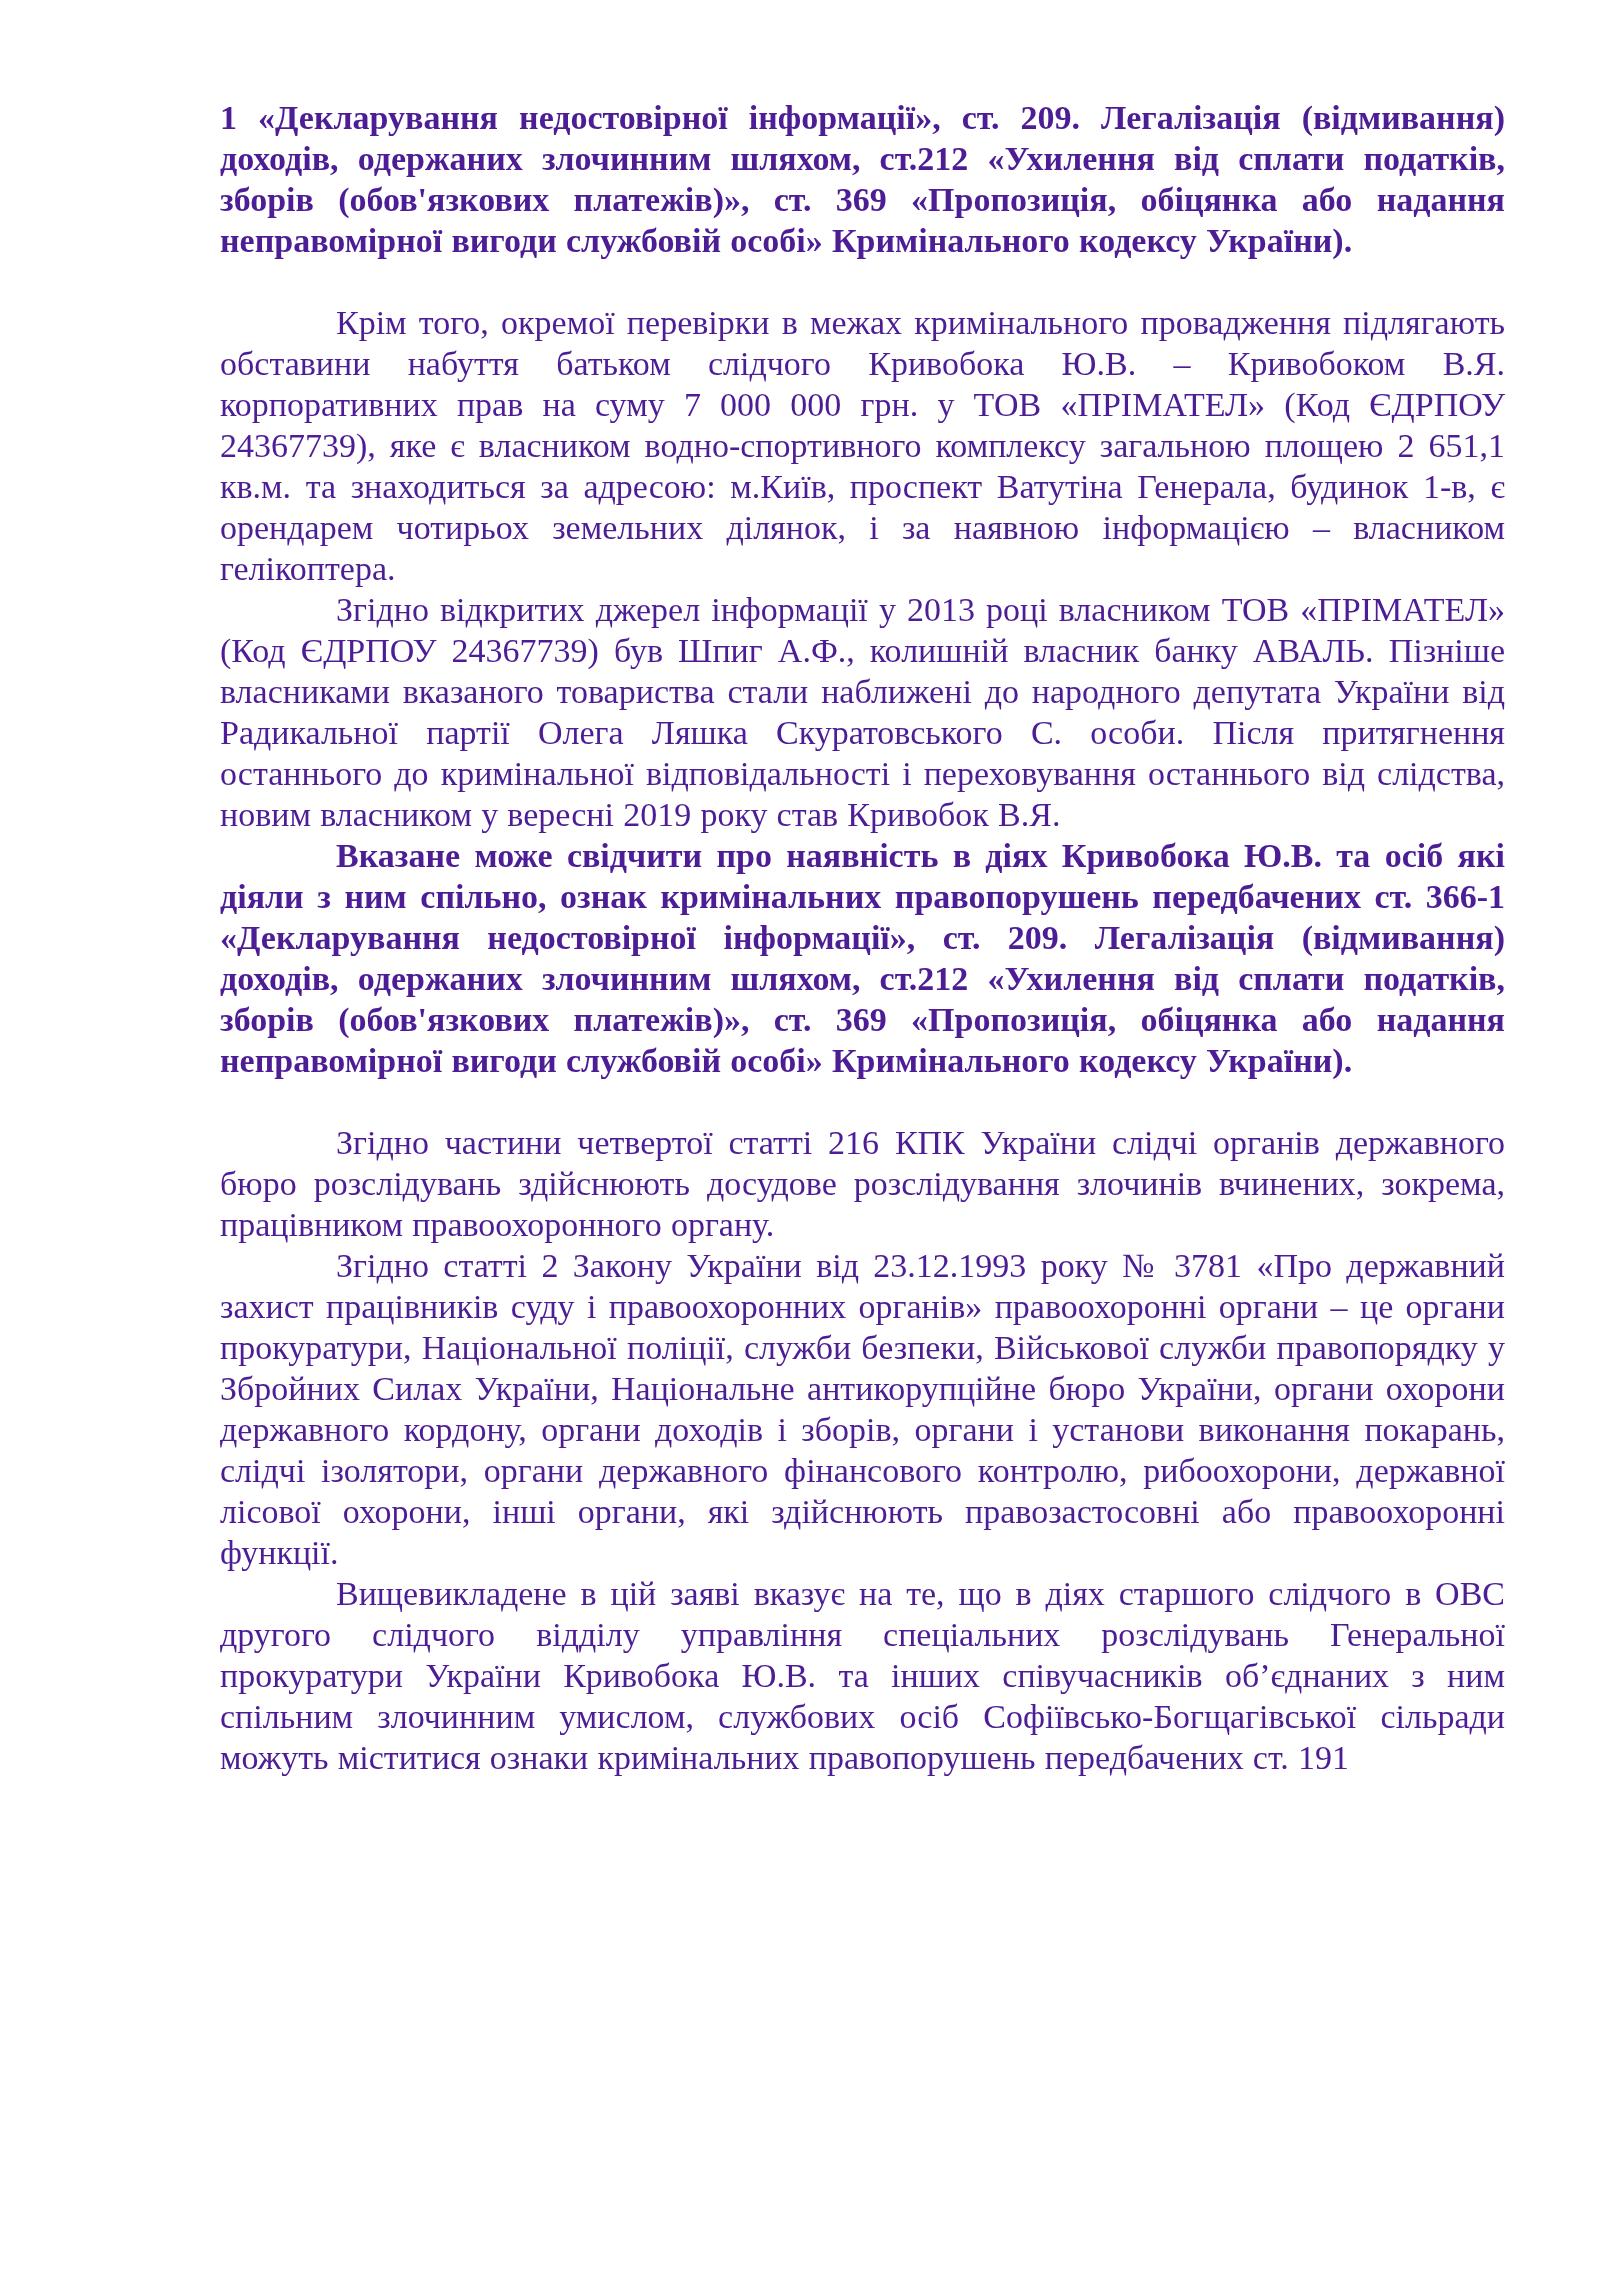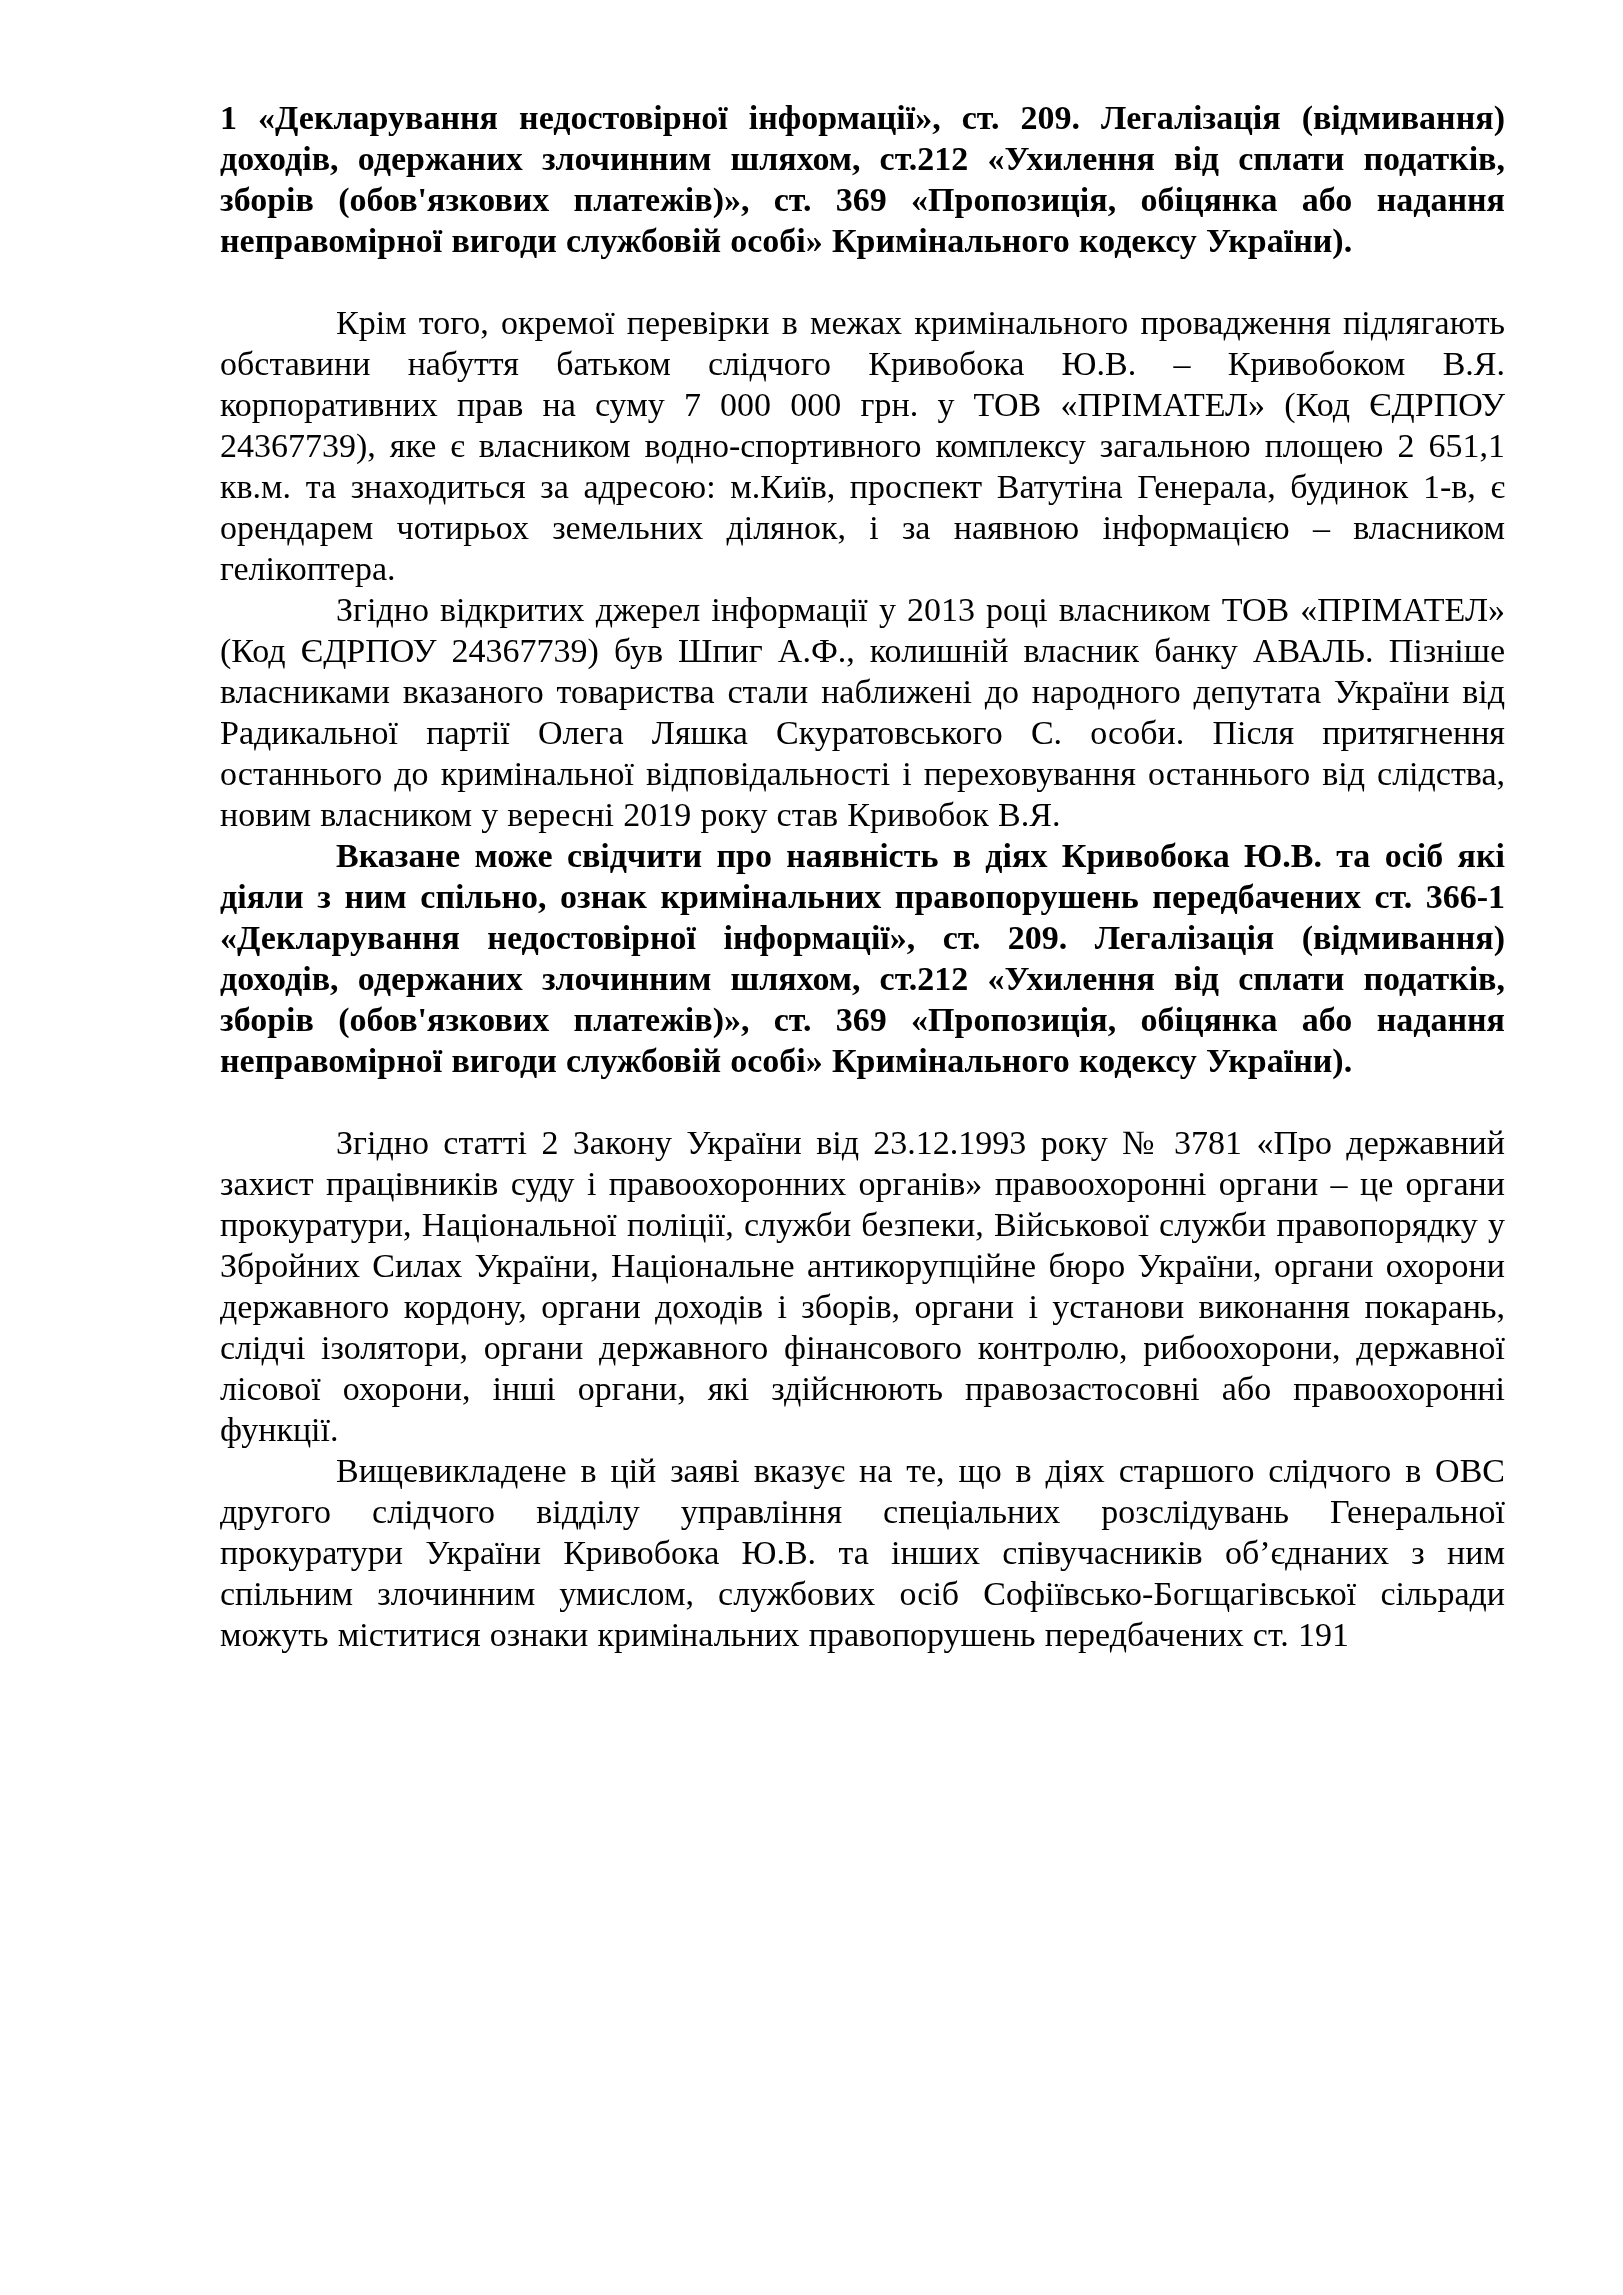--- a/index.html
+++ b/index.html
@@ -12,21 +12,21 @@
     width: 1623px;
     height: 2295px;
     background: #ffffff;
     overflow: hidden;
   }
   .content {
     position: absolute;
     left: 220px;
     top: 97px;
     right: 118px;
-    color: #000000;
+    color: #4c1d95;
     font-family: "Liberation Serif", "DejaVu Serif", serif;
     font-size: 34px;
     line-height: 41px;
   }
   p.para {
     margin: 0;
     padding: 0;
     text-align: justify;
     text-indent: 116px;
     word-spacing: 0.7px;
@@ -43,17 +43,18 @@
 </style>
 </head>
 <body>
 
 <div class="page">
   <div class="content" id="content">
       <p class="para bold no-indent gap-after">1 «Декларування недостовірної інформації», ст. 209. Легалізація (відмивання) доходів, одержаних злочинним шляхом, ст.212 «Ухилення від сплати податків, зборів (обов'язкових платежів)», ст. 369 «Пропозиція, обіцянка або надання неправомірної вигоди службовій особі» Кримінального кодексу України).</p>
       <p class="para">Крім того, окремої перевірки в межах кримінального провадження підлягають обставини набуття батьком слідчого Кривобока Ю.В. – Кривобоком В.Я. корпоративних прав на суму 7 000 000 грн. у ТОВ «ПРІМАТЕЛ» (Код ЄДРПОУ 24367739), яке є власником водно-спортивного комплексу загальною площею 2 651,1 кв.м. та знаходиться за адресою: м.Київ, проспект Ватутіна Генерала, будинок 1-в, є орендарем чотирьох земельних ділянок, і за наявною інформацією – власником гелікоптера.</p>
       <p class="para">Згідно відкритих джерел інформації у 2013 році власником ТОВ «ПРІМАТЕЛ» (Код ЄДРПОУ 24367739) був Шпиг А.Ф., колишній власник банку АВАЛЬ. Пізніше власниками вказаного товариства стали наближені до народного депутата України від Радикальної партії Олега Ляшка Скуратовського С. особи. Після притягнення останнього до кримінальної відповідальності і переховування останнього від слідства, новим власником у вересні 2019 року став Кривобок В.Я.</p>
       <p class="para bold gap-after">Вказане може свідчити про наявність в діях Кривобока Ю.В. та осіб які діяли з ним спільно, ознак кримінальних правопорушень передбачених ст. 366-1 «Декларування недостовірної інформації», ст. 209. Легалізація (відмивання) доходів, одержаних злочинним шляхом, ст.212 «Ухилення від сплати податків, зборів (обов'язкових платежів)», ст. 369 «Пропозиція, обіцянка або надання неправомірної вигоди службовій особі» Кримінального кодексу України).</p>
+      <p class="para">Згідно частини четвертої статті 216 КПК України слідчі органів державного бюро розслідувань здійснюють досудове розслідування злочинів вчинених, зокрема, працівником правоохоронного органу.</p>
       <p class="para">Згідно статті 2 Закону України від 23.12.1993 року № 3781 «Про державний захист працівників суду і правоохоронних органів» правоохоронні органи – це органи прокуратури, Національної поліції, служби безпеки, Військової служби правопорядку у Збройних Силах України, Національне антикорупційне бюро України, органи охорони державного кордону, органи доходів і зборів, органи і установи виконання покарань, слідчі ізолятори, органи державного фінансового контролю, рибоохорони, державної лісової охорони, інші органи, які здійснюють правозастосовні або правоохоронні функції.</p>
       <p class="para">Вищевикладене в цій заяві вказує на те, що в діях старшого слідчого в ОВС другого слідчого відділу управління спеціальних розслідувань Генеральної прокуратури України Кривобока Ю.В. та інших співучасників об’єднаних з ним спільним злочинним умислом, службових осіб Софіївсько-Богщагівської сільради можуть міститися ознаки кримінальних правопорушень передбачених ст. 191</p>
     </div>
 </div>
 
 
 </body></html>

